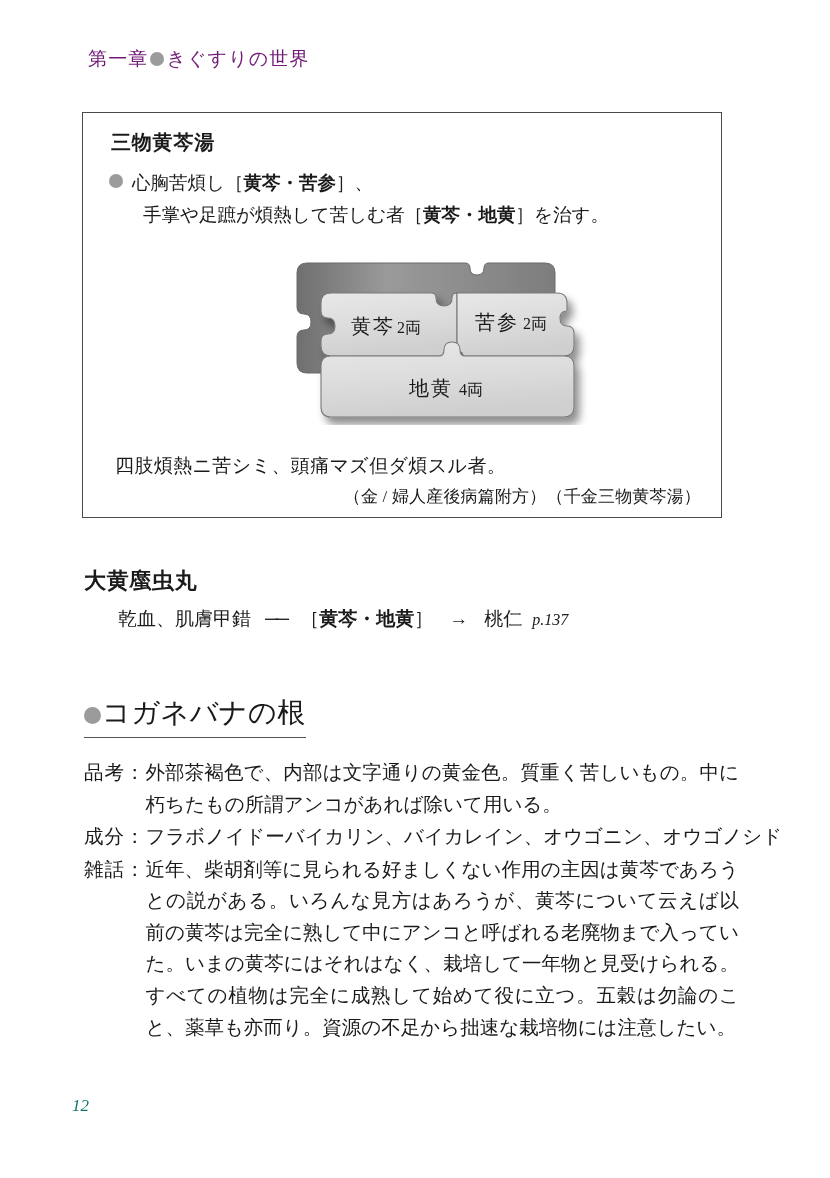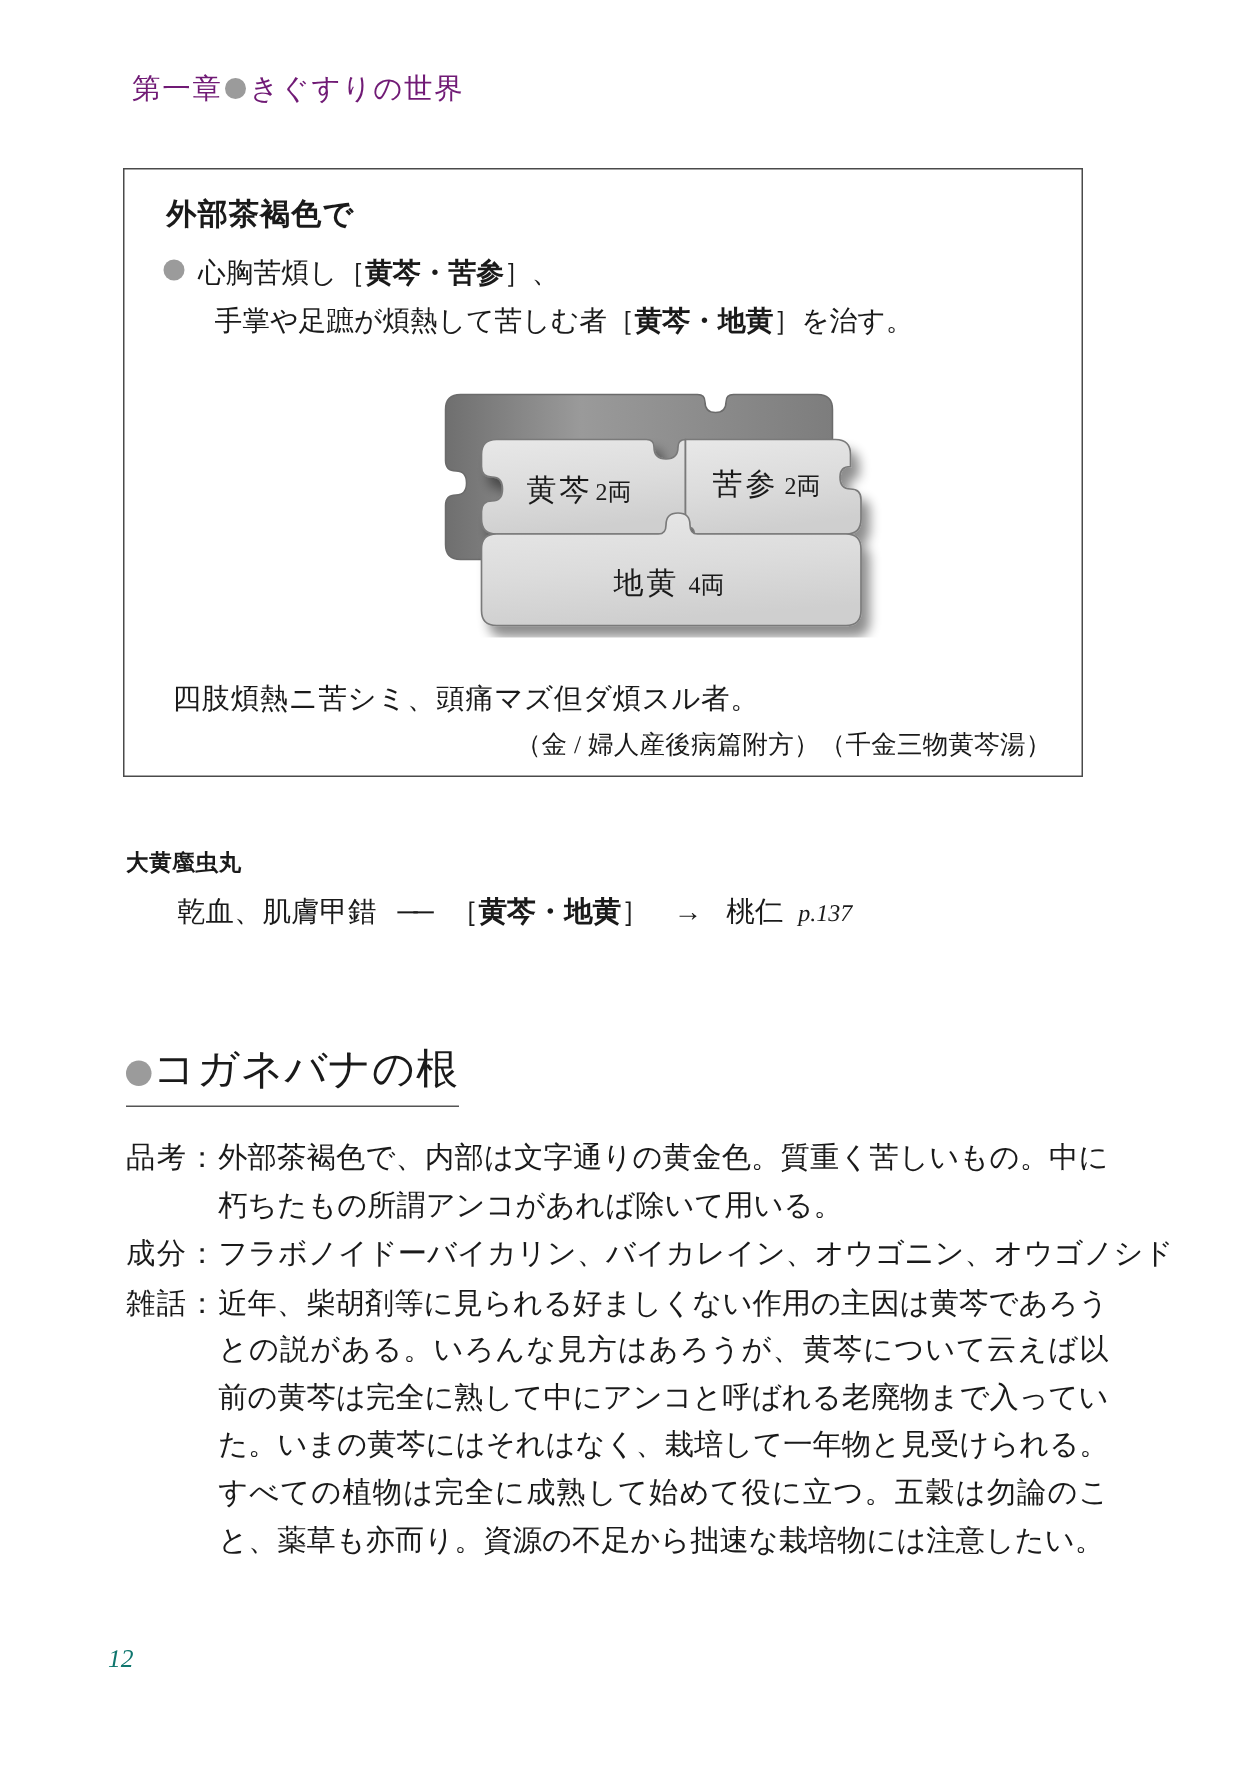--- a/index.html
+++ b/index.html
@@ -109,21 +109,21 @@
   }
 
   
   .sub-formula {
     position: absolute;
     left: 84px;
     top: 566px;
     width: 660px;
   }
   .sub-formula-title {
-    font-size: 15px;
+    font-size: 22px;
     font-weight: bold;
     letter-spacing: 0.03em;
   }
   .sub-formula-line {
     margin-top: 10px;
     padding-left: 34px;
     font-size: 19px;
     white-space: nowrap;
   }
   .sub-formula-line .dash { letter-spacing: -0.15em; margin: 0 14px; }
@@ -195,21 +195,21 @@
 </style>
 </head>
 <body>
 
 <div class="running-head">
   <span>第一章</span><span class="head-bullet"></span><span>きぐすりの世界</span>
 </div>
 
 <div class="formula-box">
 
-  <div class="formula-title">外部茶褐色で</div>
+  <div class="formula-title">三物黄芩湯</div>
 
   <div class="indication">
     <div class="row1">
       <span class="dot-bullet"></span><span>心胸苦煩し［</span><span class="hb">黄芩・苦参</span><span>］、</span>
     </div>
     <div class="row2">
       <span>手掌や足蹠が煩熱して苦しむ者［</span><span class="hb">黄芩・地黄</span><span>］を治す。</span>
     </div>
   </div>
 

